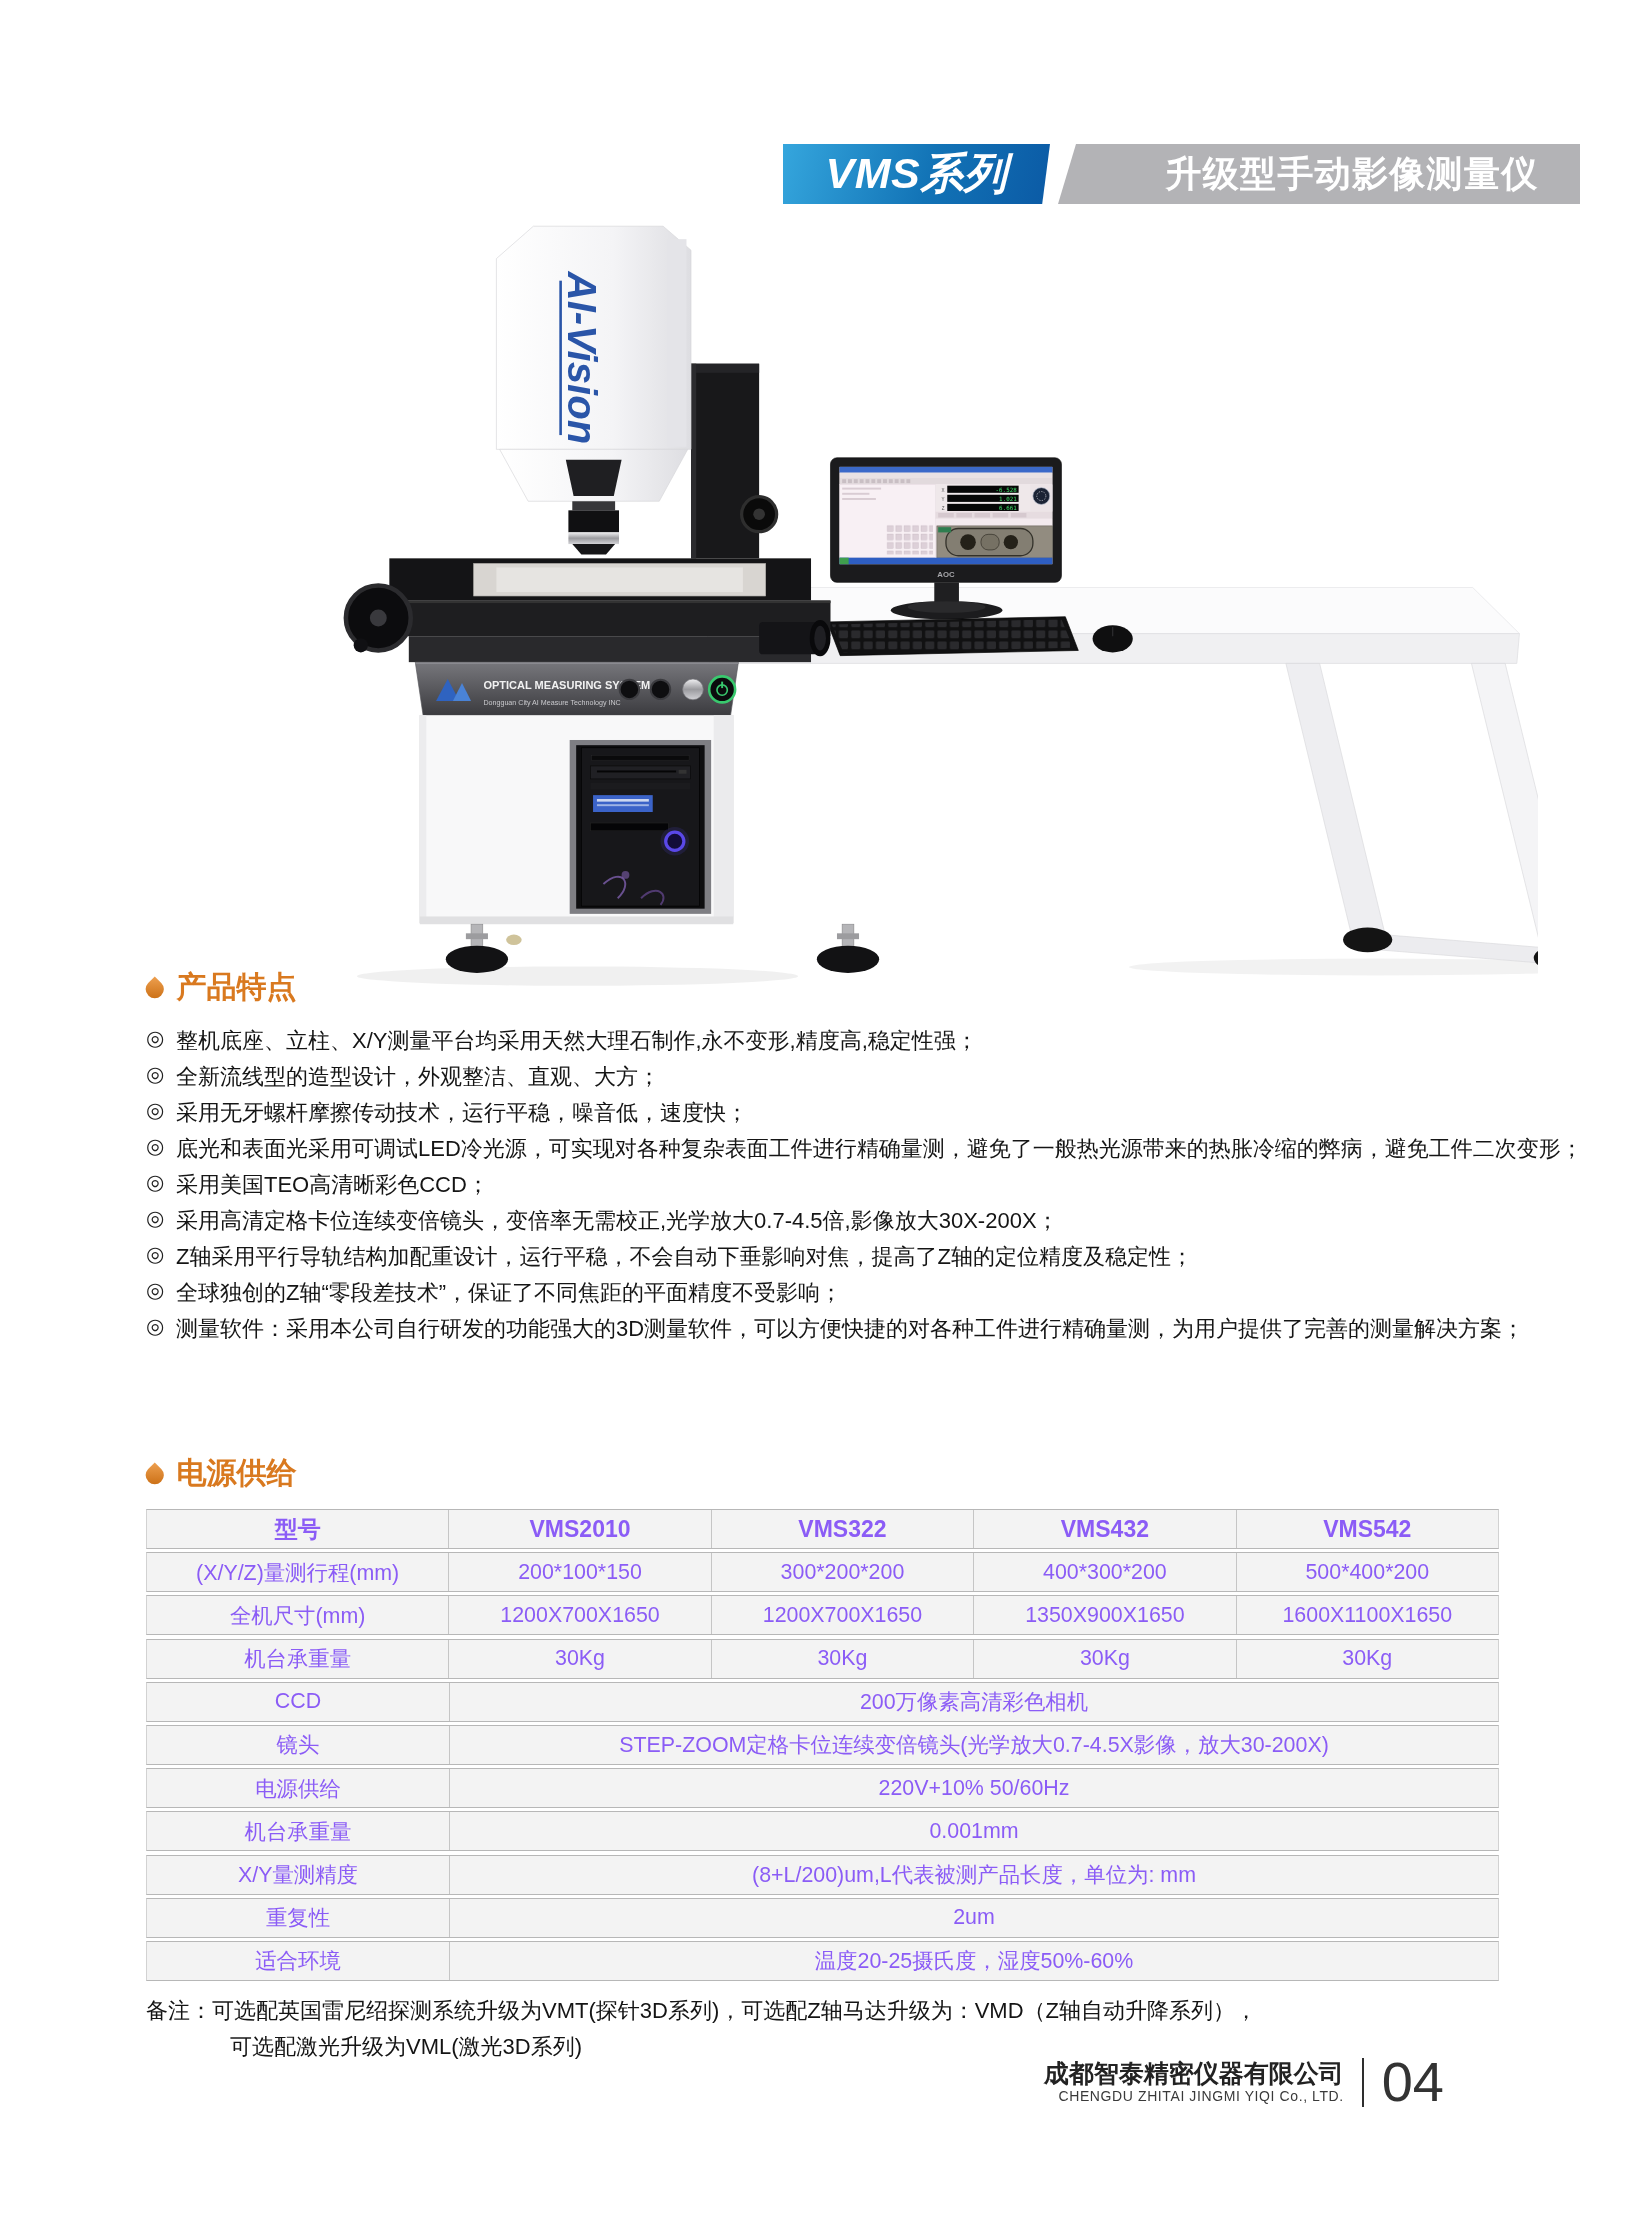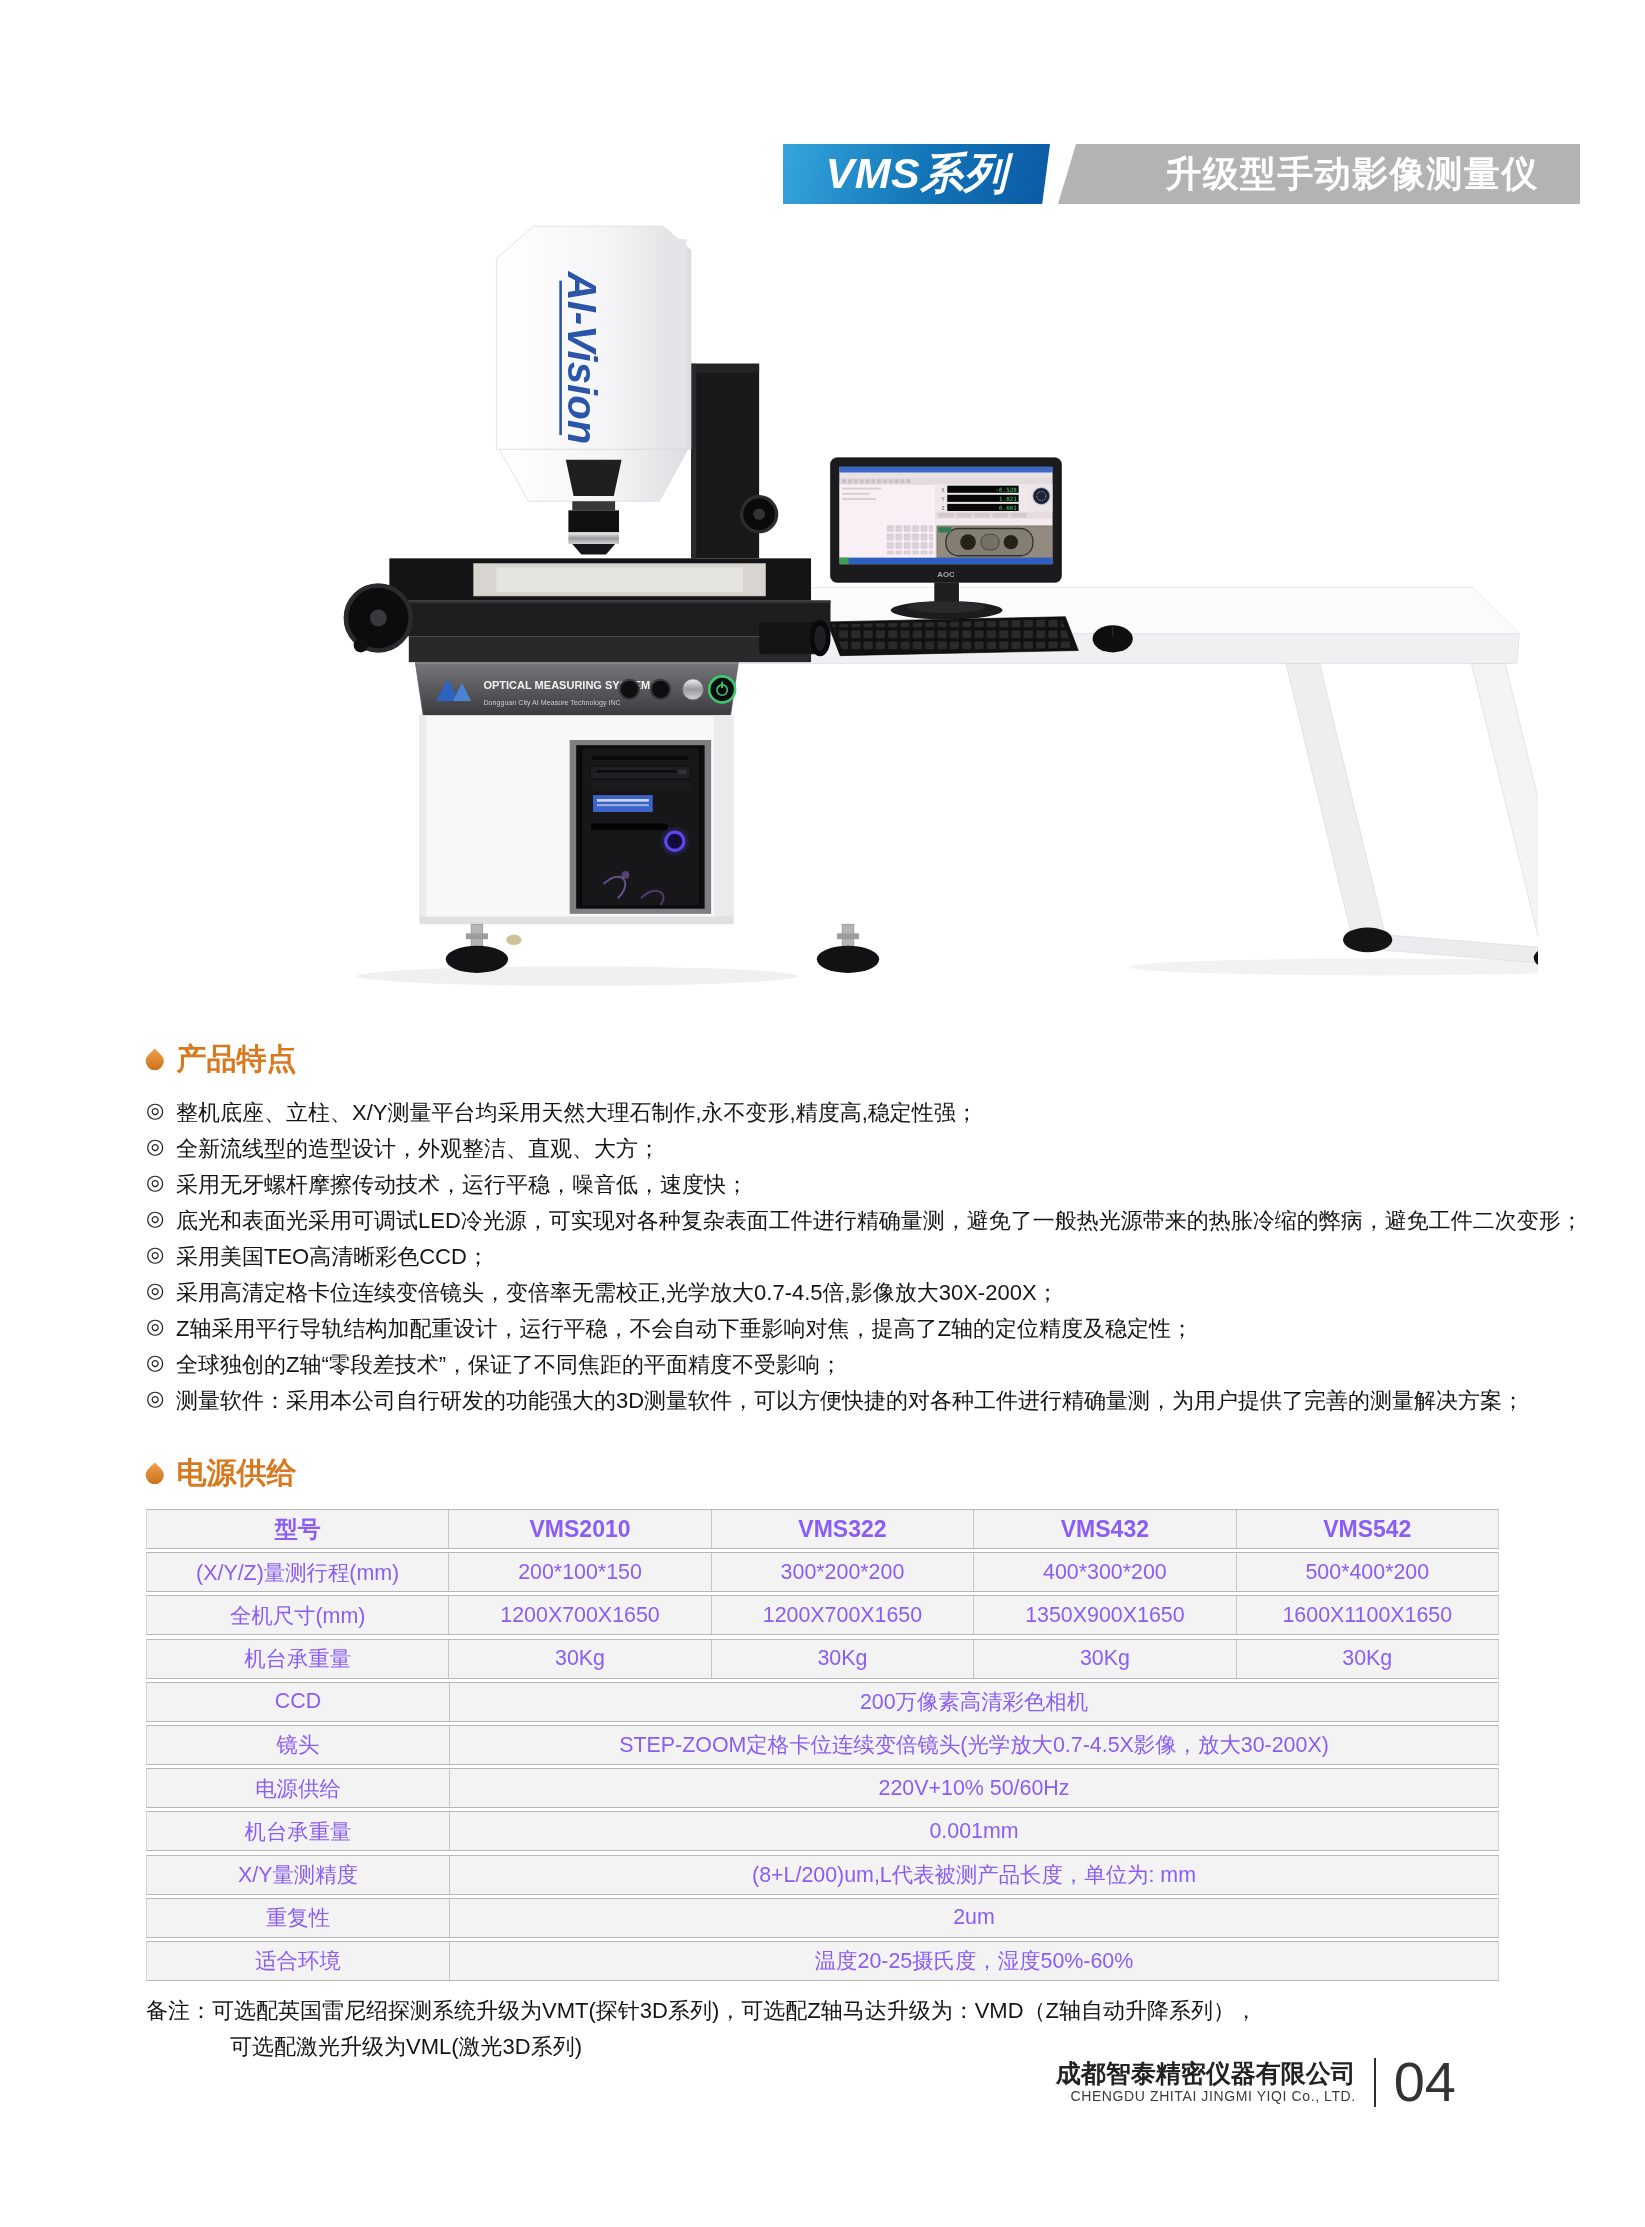--- a/index.html
+++ b/index.html
@@ -20,21 +20,21 @@
   
   .photo{position:absolute;left:110px;top:221px;width:1428px;height:772px;}
 
   
   .sec{position:absolute;left:146px;}
   .sec-title{display:flex;align-items:center;gap:13px;color:#d9791f;font-size:30px;font-weight:bold;height:38px;}
   .drop{width:17.5px;height:17.5px;flex:0 0 17.5px;background:linear-gradient(135deg,#eea050,#c76a0e);
     border-radius:0 50% 50% 50%;transform:rotate(45deg);margin-top:2.6px;}
 
   
-  .features{top:1040px;width:1486px;}
+  .features{top:968px;width:1486px;}
   .features ul{list-style:none;margin:19.5px 0 0 0;padding:0;}
   .feature-item{display:flex;align-items:flex-start;height:36px;font-size:22px;color:#151515;}
   .fbullet{width:30px;flex:0 0 30px;font-size:21px;color:#222;}
   .ftext{white-space:nowrap;}
 
   
   .specs{top:1454px;width:1353px;}
   #spec-table{margin-top:17px;}
   .spec-row{display:flex;background:#f3f3f3;height:38px;margin-bottom:3.2px;
     border-top:0.6px solid #b7b7b7;border-bottom:0.6px solid #b7b7b7;
@@ -43,21 +43,21 @@
   .cell.label{width:302px;border-right:0.6px solid #c5c5c5;}
   .cell.val{width:262px;border-right:0.6px solid #c5c5c5;}
   .cell.val:last-child{border-right:none;}
   .cell.merged{flex:1;}
   .spec-head .cell{font-weight:bold;font-size:23px;}
 
   .notes{margin-top:11.7px;font-size:22px;color:#141414;line-height:36px;}
   .note-line2{padding-left:84px;}
 
   
-  .footer{position:absolute;top:2056px;right:124px;display:flex;align-items:center;gap:18px;}
+  .footer{position:absolute;top:2056px;right:136px;display:flex;align-items:center;gap:18px;}
   .company-block{text-align:right;}
   .company-zh{font-size:25px;font-weight:bold;color:#222;line-height:28.6px;}
   .company-en{font-size:14px;color:#3a3a3a;letter-spacing:0.6px;line-height:18px;}
   .footer-divider{width:1.9px;height:49px;background:#2e2e2e;}
   .page-number{font-size:56px;color:#333;font-weight:400;line-height:52px;}
 </style>
 </head>
 <body>
 
 <div class="page">

